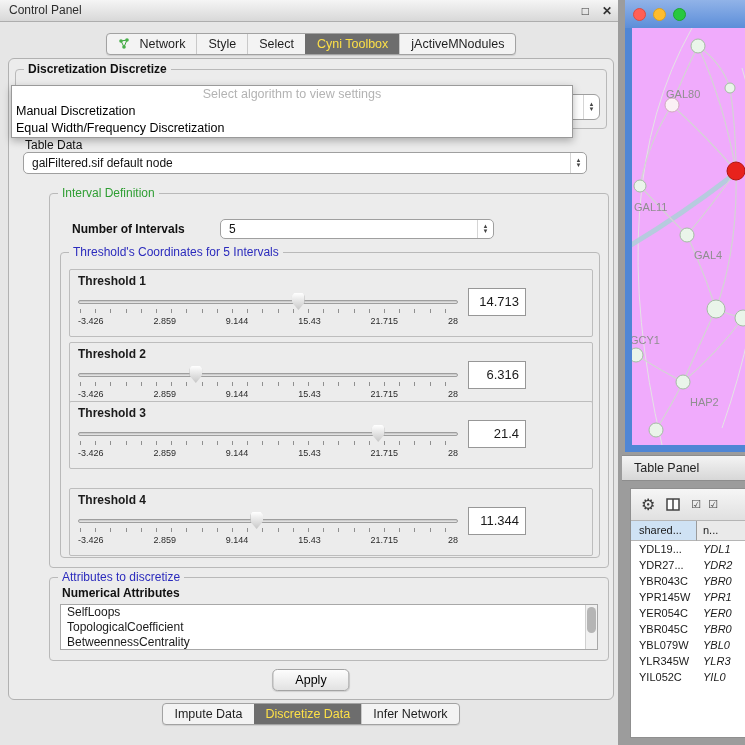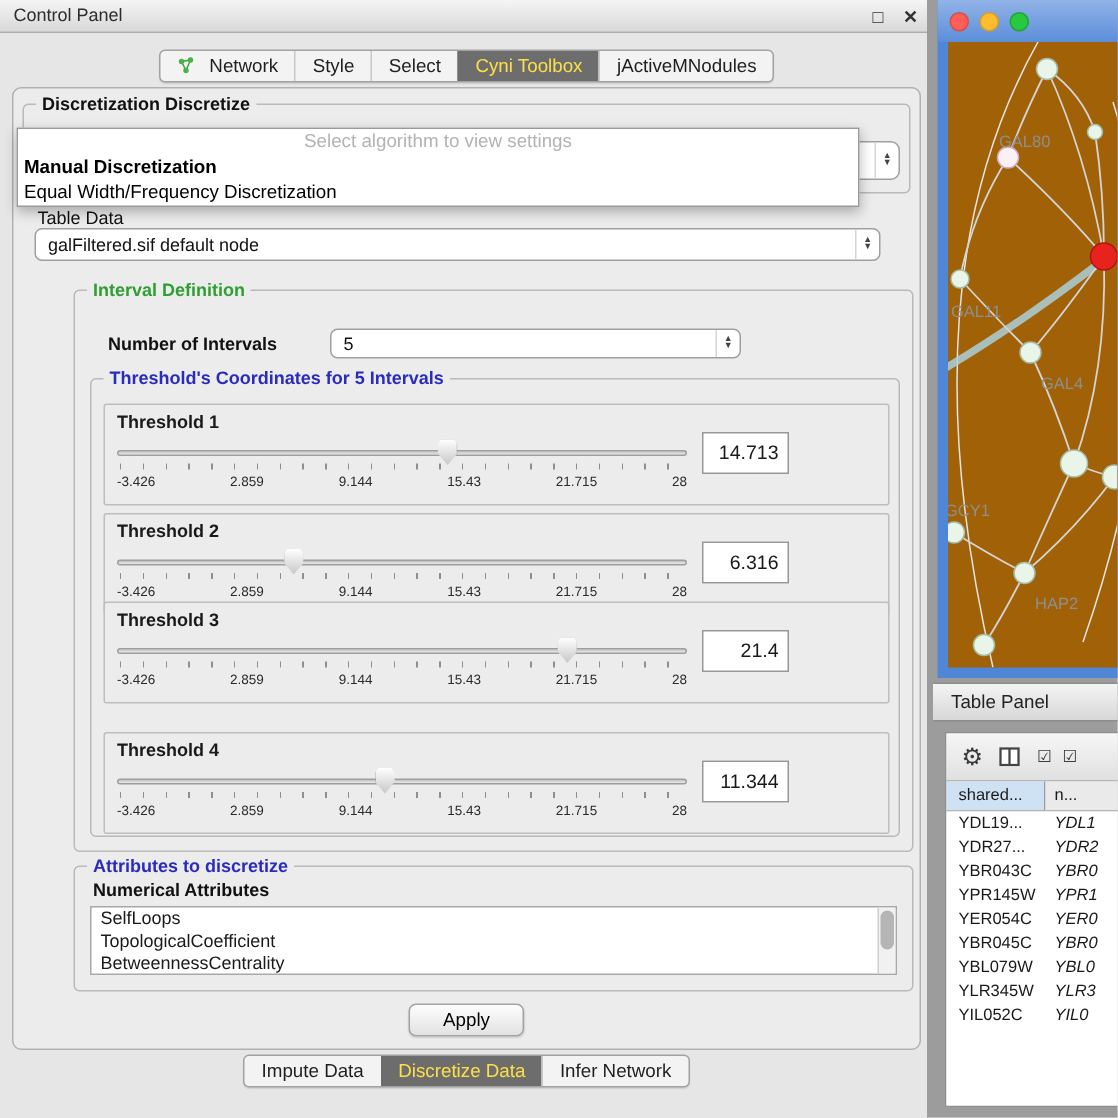--- a/index.html
+++ b/index.html
@@ -23,39 +23,39 @@
   display:flex;align-items:center;gap:10px;white-space:nowrap;}
 .tab:first-child{border-left:none;}
 .tab.sel{background:#6d6d6d;color:#fde047;border-left-color:#6d6d6d;}
 
 #main-panel{position:absolute;left:8px;top:58px;width:606px;height:642px;
   border:1px solid #b1b1b1;border-radius:6px;background:#ececec;}
 
 
 .groupbox{position:absolute;border:1px solid #b9b9b9;border-radius:4px;}
 .gtitle{position:absolute;top:-8px;left:8px;background:#ececec;padding:0 4px;
-  font-size:12px;white-space:nowrap;font-weight:bold;}
+  font-size:12px;white-space:nowrap;}
 .gtitle.black{font-weight:bold;color:#111;}
 .gtitle.green{color:#2f9e33;}
 .gtitle.blue{color:#2b2bbd;}
 
 
 .combo{position:absolute;background:#fff;border:1px solid #9f9f9f;border-radius:5px;
   font-size:12px;display:flex;align-items:center;padding-left:8px;color:#111;}
 .combo .cval{flex:1;overflow:hidden;white-space:nowrap;}
 .stepper{width:16px;height:100%;display:flex;flex-direction:column;align-items:center;
   justify-content:center;border-left:1px solid #d5d5d5;color:#444;line-height:5px;}
 .stepper span{font-size:6px;line-height:5px;}
 
 
 #algo-popup{position:absolute;left:2px;top:26px;width:562px;height:53px;background:#fff;
   border:1px solid #9a9a9a;box-shadow:0 3px 8px rgba(0,0,0,.28);z-index:10;font-size:12.5px;}
 #algo-popup .hint{color:#b3b3b3;text-align:center;height:17px;line-height:17px;}
 #algo-popup .opt{height:17px;line-height:17px;padding-left:4px;color:#000;}
-#algo-popup .opt.b{font-weight:bold;}
+#algo-popup .opt.b{font-weight:normal;}
 
 
 .lbl{position:absolute;font-size:12px;color:#111;}
 .lbl.b{font-weight:bold;}
 
 
 .tpanel{position:absolute;width:524px;height:68px;border:1px solid #bdbdbd;border-radius:2px;background:#ececec;}
 .tpanel .tlabel{position:absolute;left:8px;top:4px;font-size:12px;font-weight:bold;}
 .slider{position:absolute;left:8px;top:26px;width:380px;height:14px;}
 .track{position:absolute;left:0;right:0;top:4px;height:4px;border:1px solid #9e9e9e;
@@ -85,21 +85,21 @@
 
 
 #right-bg{position:absolute;left:618px;top:0;width:127px;height:745px;background:#9c9c9c;}
 #net-window{position:absolute;left:625px;top:0;width:120px;height:452px;background:#4f86d5;}
 #net-titlebar{position:absolute;left:0;top:0;width:100%;height:28px;
   background:linear-gradient(#91b3e8,#5c8ed9);display:flex;align-items:center;gap:7px;padding-left:8px;}
 .light{width:13px;height:13px;border-radius:50%;}
 .light.red{background:#ff5f56;border:1px solid #d94c44;}
 .light.yellow{background:#febc2e;border:1px solid #d8a023;}
 .light.green{background:#28c840;border:1px solid #1fa52f;}
-#net-canvas{position:absolute;left:7px;top:28px;right:0;bottom:7px;background:#a16207;overflow:hidden;}
+#net-canvas{position:absolute;left:7px;top:28px;right:0;bottom:7px;background:#f0abfc;overflow:hidden;}
 
 #table-panel-bar{position:absolute;left:622px;top:455px;width:123px;height:26px;
   background:linear-gradient(#f4f4f4,#d7d7d7);border-top:1px solid #8d8d8d;border-bottom:1px solid #8d8d8d;
   font-size:12.5px;line-height:25px;padding-left:12px;color:#222;}
 
 #data-window{position:absolute;left:630px;top:488px;width:115px;height:250px;background:#fff;
   border:1px solid #8f8f8f;border-right:none;}
 #dt-toolbar{position:absolute;left:0;top:0;width:100%;height:32px;
   background:linear-gradient(#f6f6f6,#e0e0e0);border-bottom:1px solid #b5b5b5;
   display:flex;align-items:center;gap:11px;padding-left:10px;color:#3b3b3b;}

